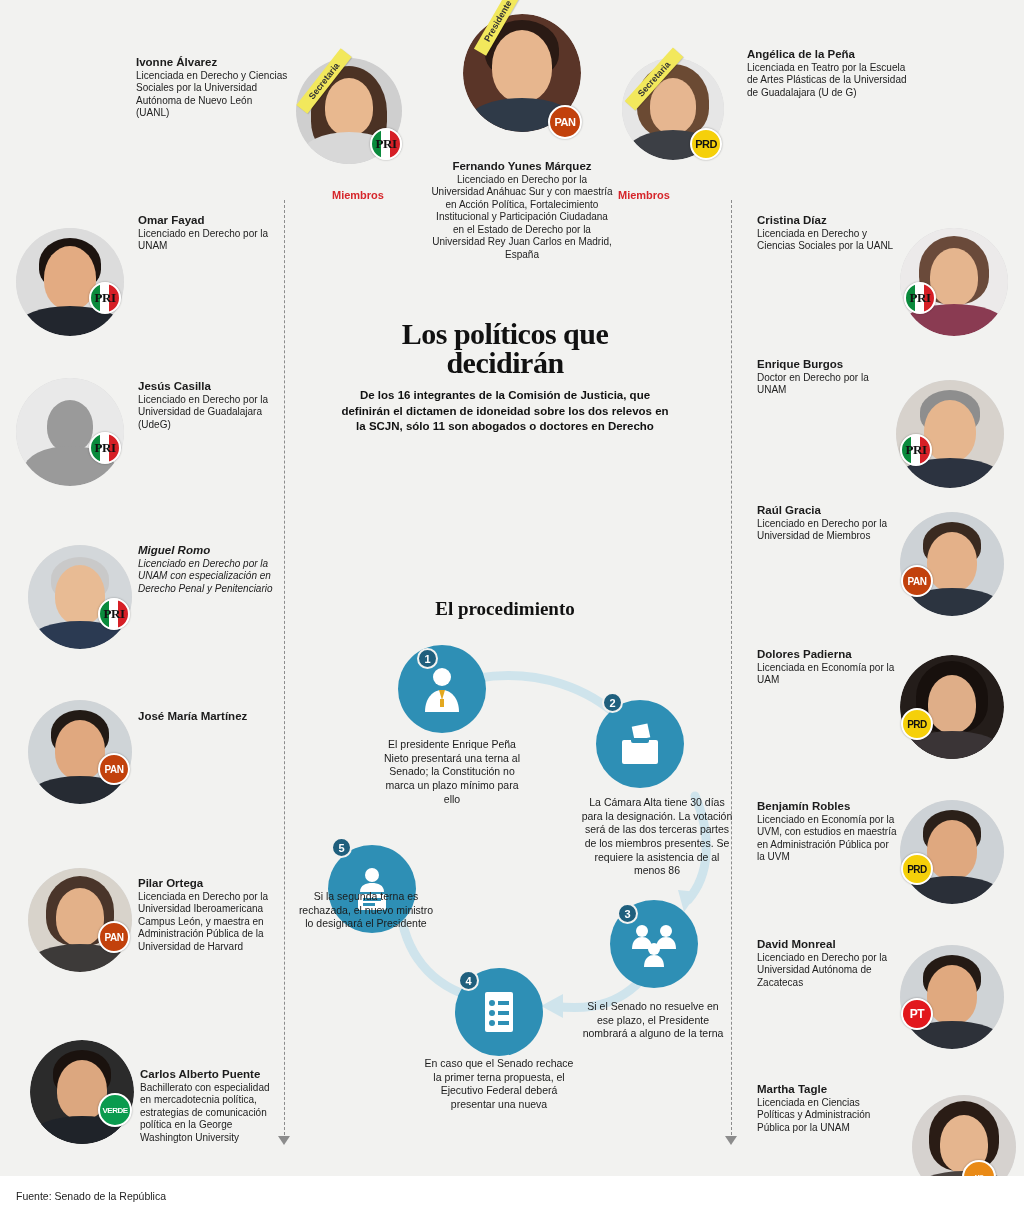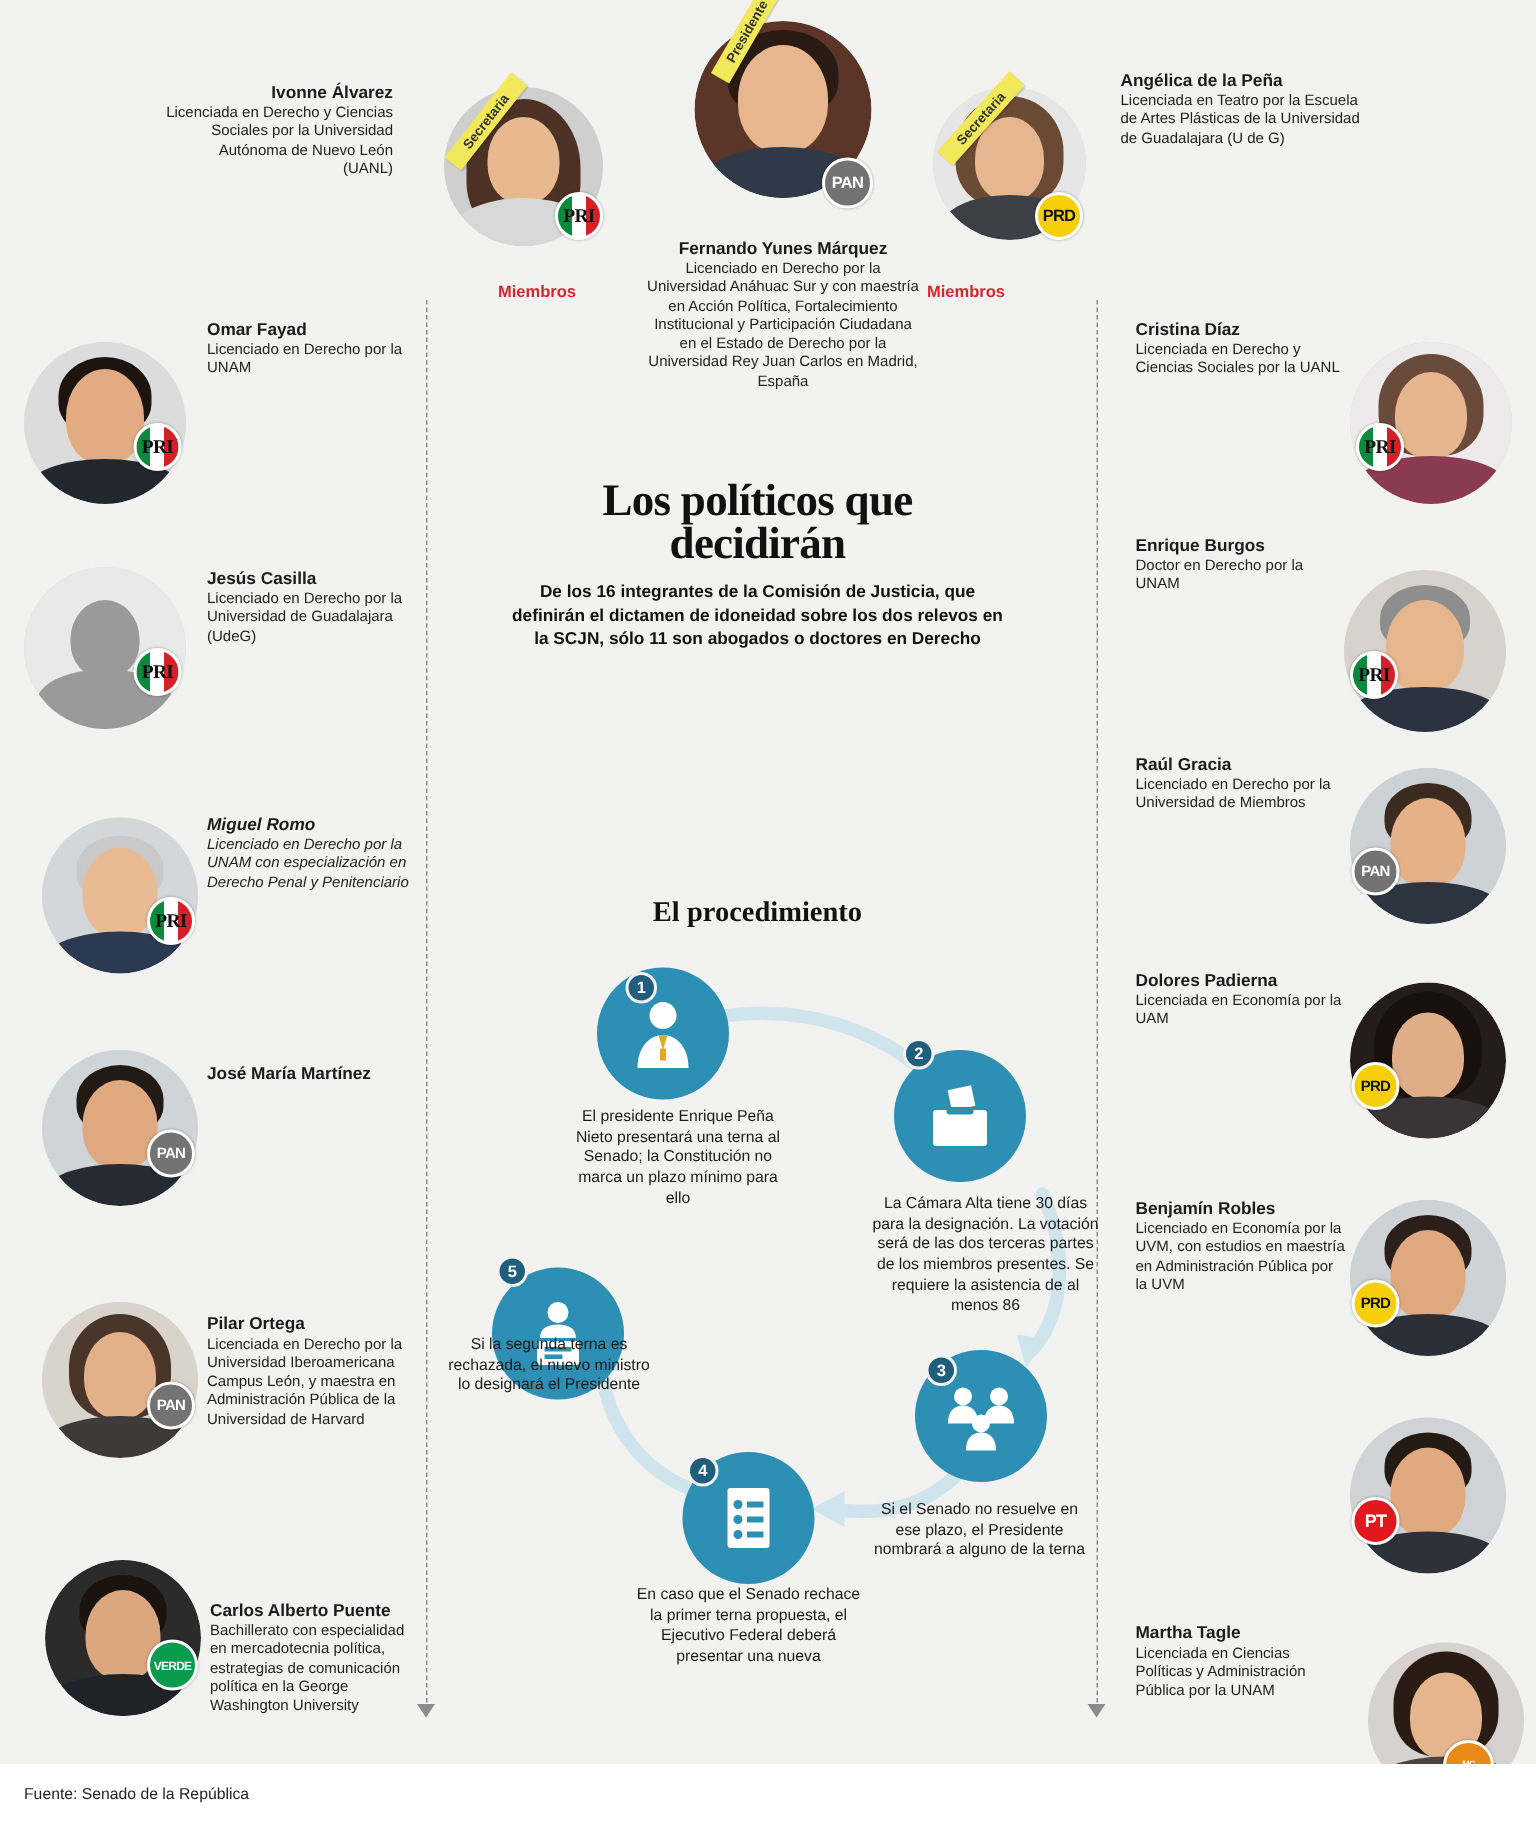--- a/index.html
+++ b/index.html
@@ -39,31 +39,31 @@
   
   .badge {
     position:absolute; border-radius:50%;
     display:flex; align-items:center; justify-content:center;
     font-weight:bold; color:#fff; border:2px solid #fff;
     box-shadow:0 0 2px rgba(0,0,0,.35);
     letter-spacing:-0.5px;
   }
   .b-pri { background:linear-gradient(90deg,#0a8a3c 33%,#ffffff 33%,#ffffff 66%,#d61f26 66%); color:#0a8a3c; }
   .b-pri span { color:#111; font-family:"Liberation Serif", serif; }
-  .b-pan { background:#737373; }
+  .b-pan { background:#c2410c; }
   .b-prd { background:#f5d00a; color:#111; }
   .b-pt  { background:#e2181d; }
   .b-verde { background:#0a9b4e; font-size:8px; }
   .b-mc  { background:#e98a16; font-size:6px; }
 
   
   .name { font-weight:bold; font-size:11.5px; line-height:1.18; }
   .desc { font-size:10px; line-height:1.25; color:#222; }
   .txtblock { position:absolute; }
-  .t-right { text-align:right; }
+  .t-right { text-align:left;margin-left:26px; }
 
   
   .tape {
     position:absolute; background:#f2e85c;
     font-size:9px; font-weight:bold; color:#333;
     padding:2px 8px; text-align:center;
     box-shadow:0 1px 1px rgba(0,0,0,.18);
   }
 
   .miembros {
@@ -328,20 +328,24 @@
   </div>
 
   <div class="photo" style="left:900px; top:945px; width:104px; height:104px;">
     <div class="inner" style="background:#cfd3d6;">
       <div class="hair" style="top:10px; width:58px; height:44px; background:#241a14;"></div>
       <div class="head" style="top:20px; width:50px; height:60px; background:#e0a97f;"></div>
       <div class="shoulders" style="top:76px; width:100px; height:38px; background:#2d3139;"></div>
     </div>
   </div>
   <div class="badge b-pt" style="left:901px; top:998px; width:32px; height:32px; font-size:12px;">PT</div>
+  <div class="txtblock" style="left:757px; top:938px; width:140px;">
+    <div class="name">David Monreal</div>
+    <div class="desc">Licenciado en Derecho por la Universidad Autónoma de Zacatecas</div>
+  </div>
 
   <div class="photo" style="left:912px; top:1095px; width:104px; height:104px;">
     <div class="inner" style="background:#d6d2cf;">
       <div class="hair" style="top:6px; width:70px; height:70px; background:#2a1c15;"></div>
       <div class="head" style="top:20px; width:48px; height:58px; background:#e5b58e;"></div>
       <div class="shoulders" style="top:76px; width:100px; height:38px; background:#4a4340;"></div>
     </div>
   </div>
   <div class="badge b-mc" style="left:962px; top:1160px; width:34px; height:34px;">MC</div>
   <div class="txtblock" style="left:757px; top:1083px; width:140px;">

